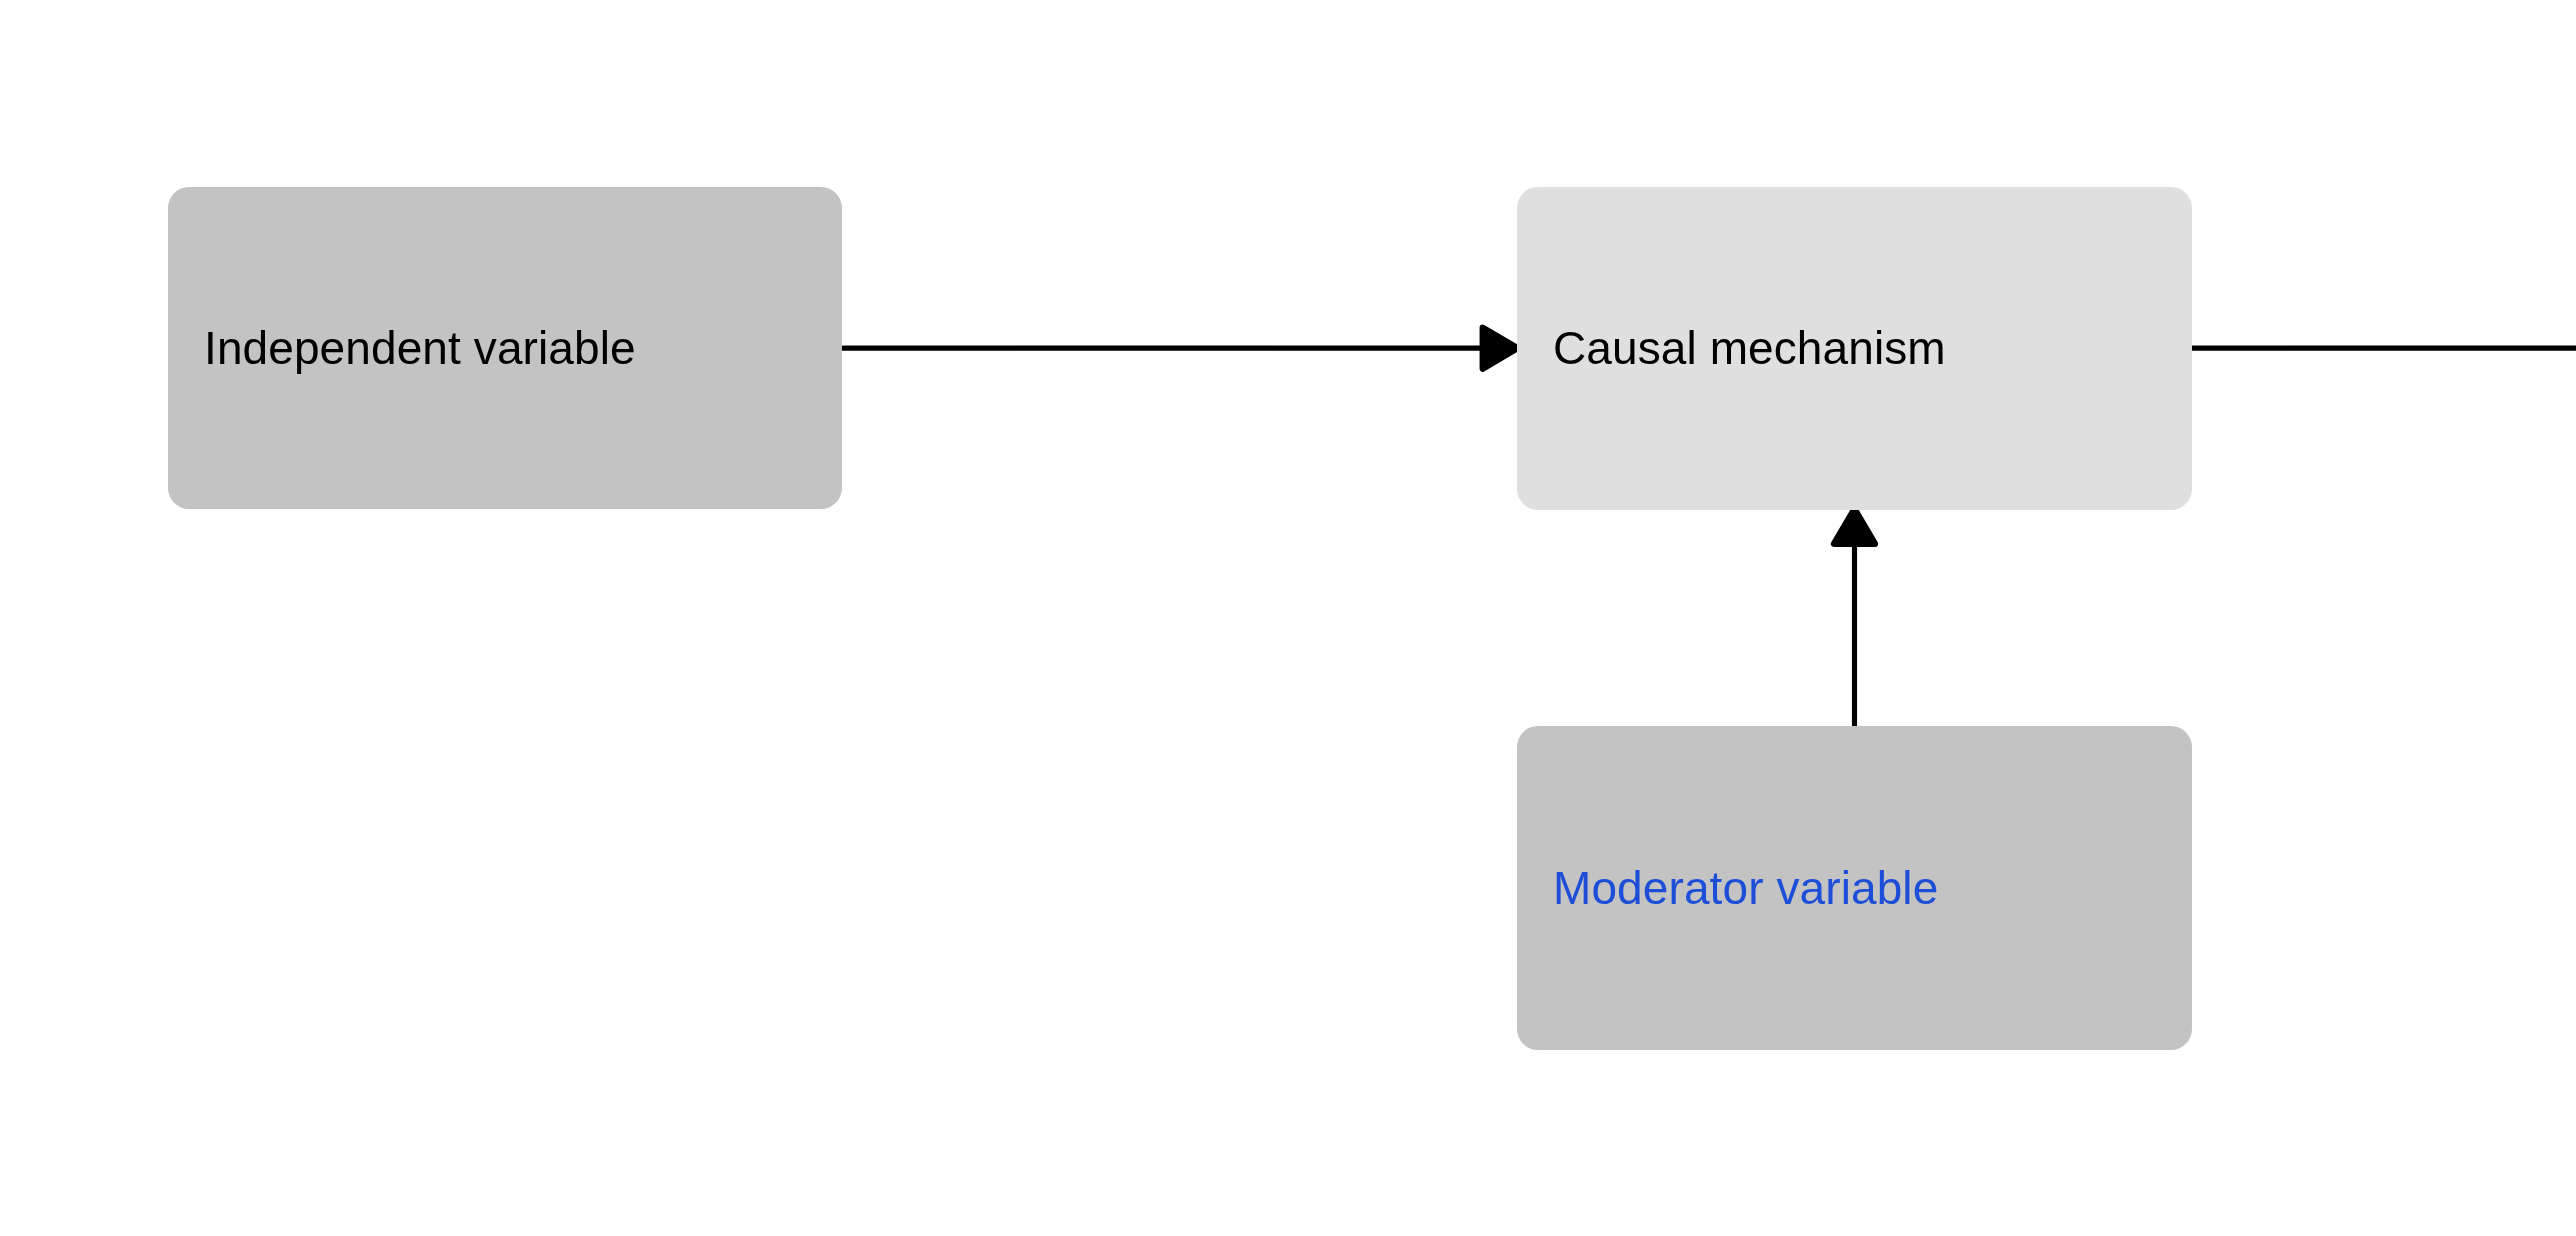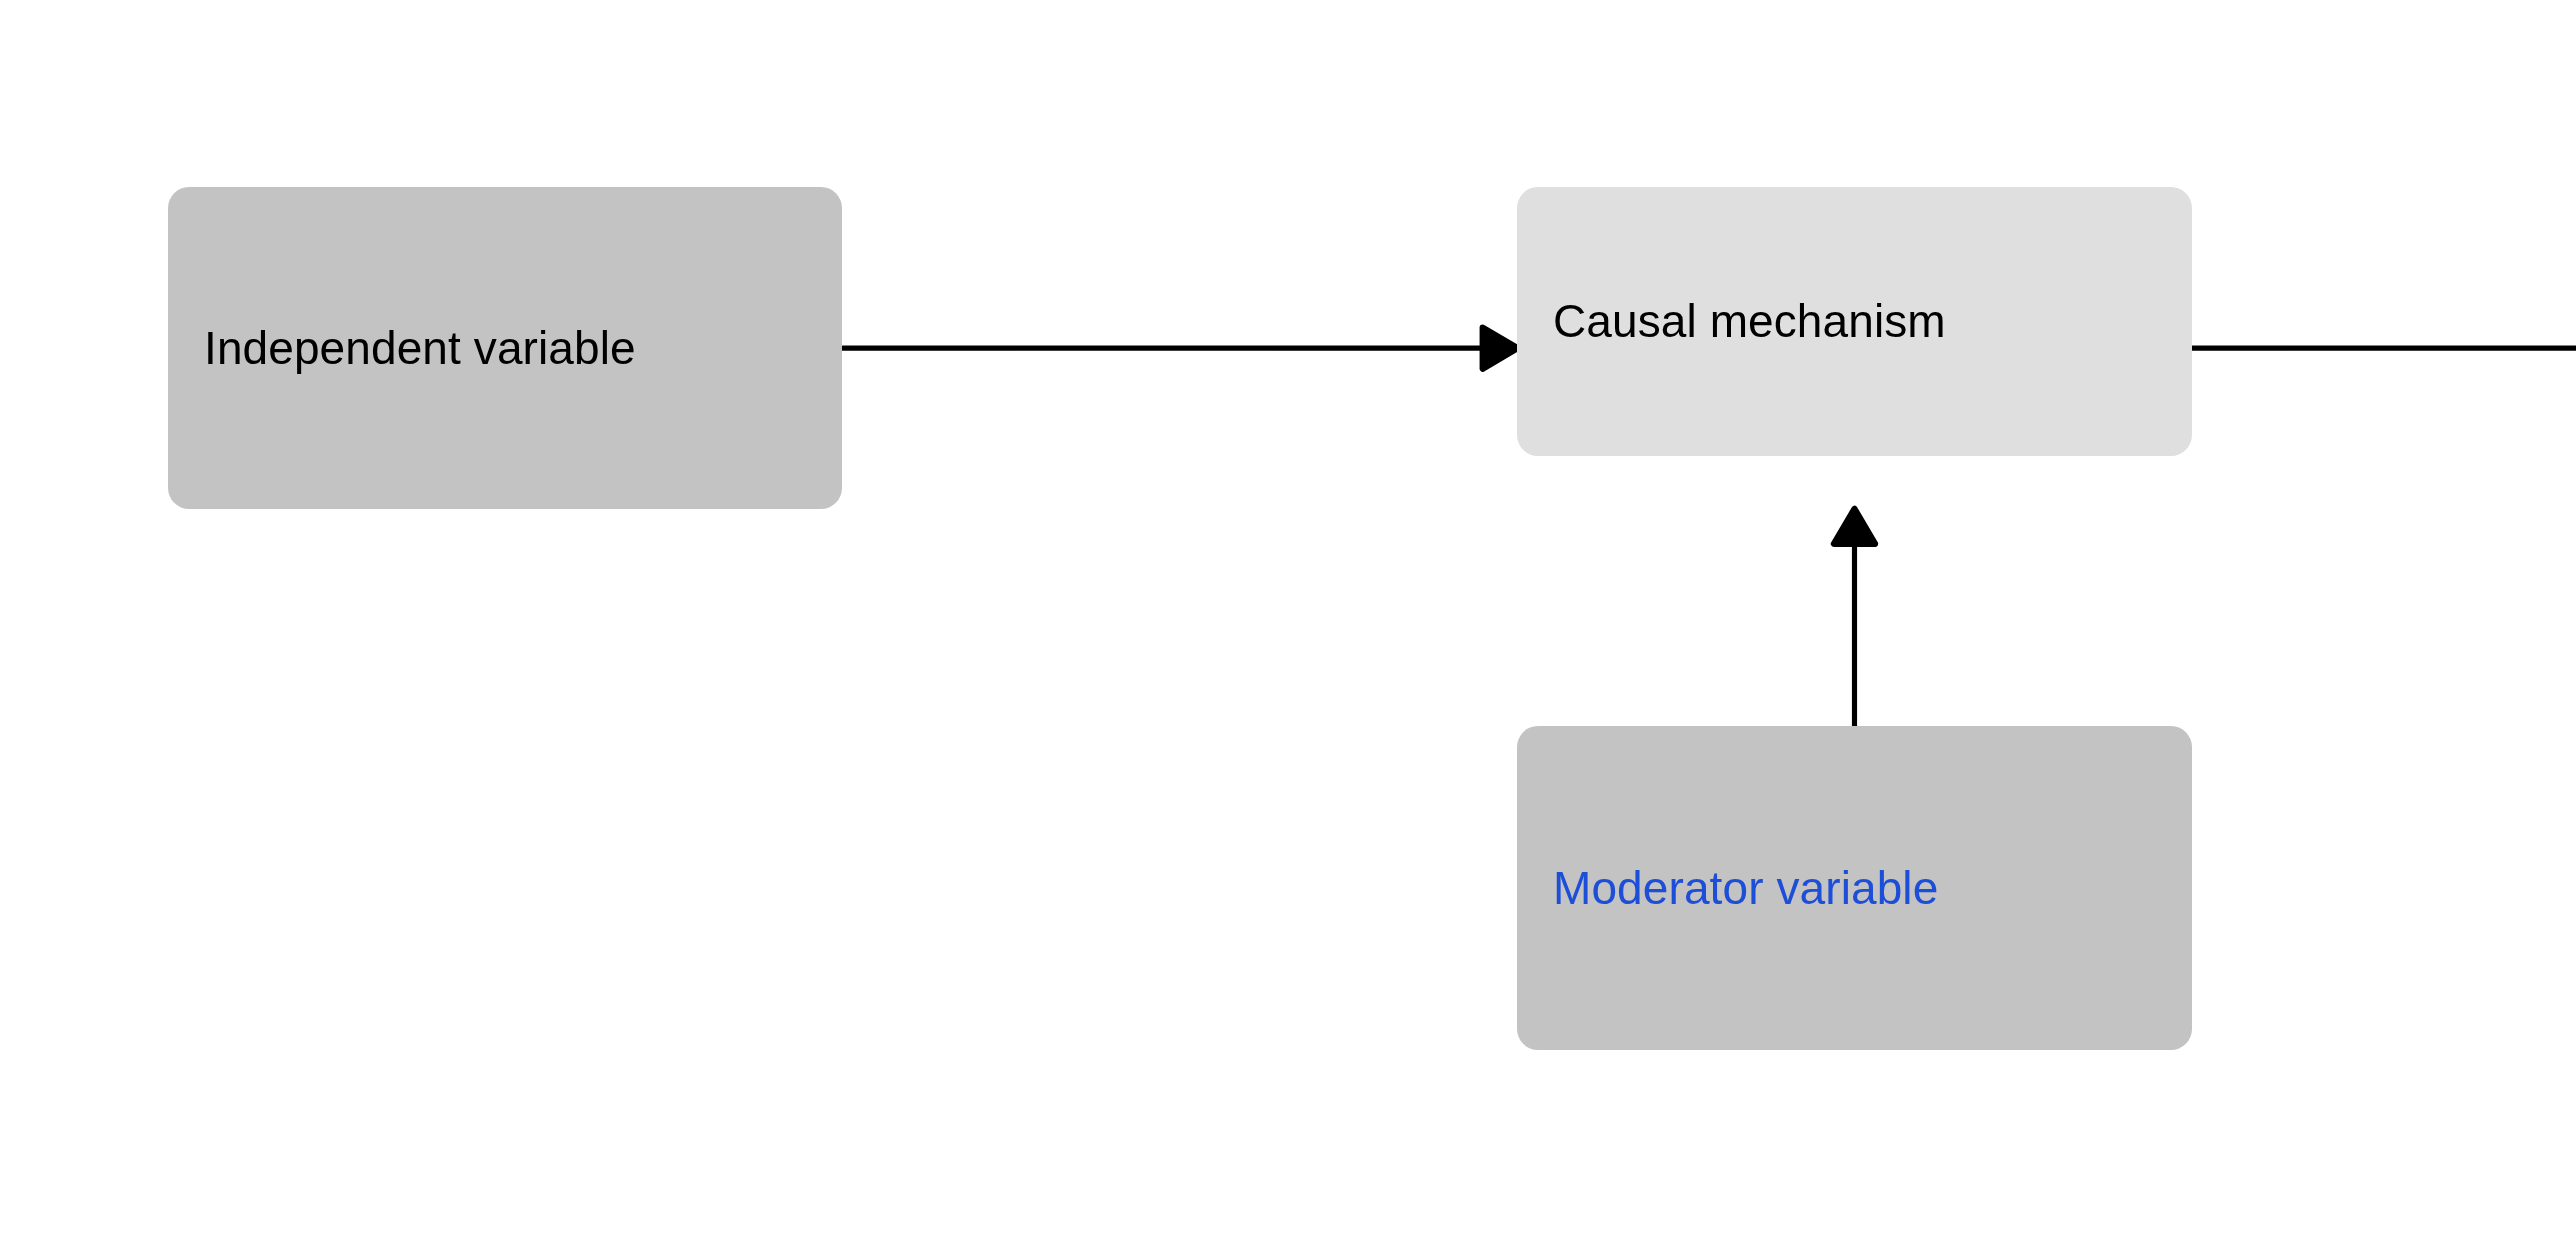--- a/index.html
+++ b/index.html
@@ -80,21 +80,21 @@
     <g>
       <line x1="3600" y1="1409" x2="3600" y2="1050" stroke="#000000" stroke-width="10" stroke-linecap="round"></line>
       <polygon points="3600,988 3560,1056 3640,1056" fill="#000000" stroke="#000000" stroke-width="12" stroke-linejoin="round"></polygon>
     </g>
   </svg>
 
   <div class="node" id="node-independent" style="left: 168px; top: 187px; width: 674px; height: 322px; background: rgb(195, 195, 195);">
     <span class="node-label" style="color: rgb(0, 0, 0);">Independent variable</span>
   </div>
 
-  <div class="node" id="node-causal" style="left: 1517px; top: 187px; width: 675px; height: 269px; background: rgb(223, 223, 223);">
+  <div class="node" id="node-causal" style="left: 1517px; top: 187px; width: 675px; height: 323px; background: rgb(223, 223, 223);">
     <span class="node-label" style="color: rgb(0, 0, 0);">Causal mechanism</span>
   </div>
 
   <div class="node" id="node-moderator" style="left: 1517px; top: 726px; width: 675px; height: 324px; background: rgb(195, 195, 195);">
     <span class="node-label" style="color: #1d4ed8;">Moderator variable</span>
   </div>
 
 </div>
 
 

